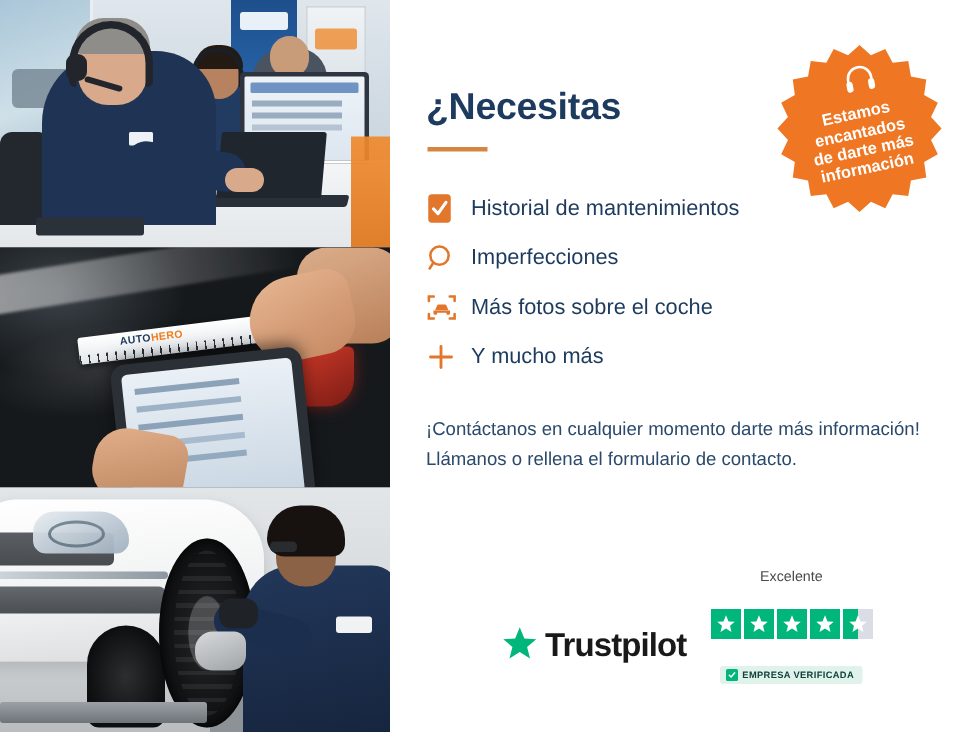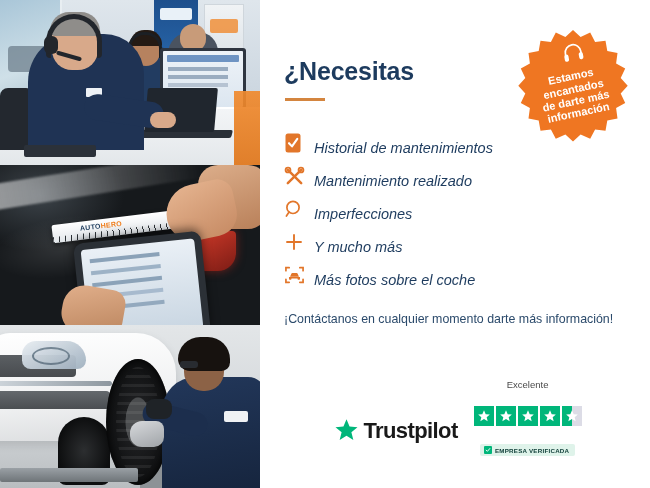--- a/index.html
+++ b/index.html
@@ -379,24 +379,23 @@
   }
   .rule {
     width: 40px; height: 3px;
     background: #d4853f;
     margin: 12px 0 22px 1px;
   }
 
   
   .features { list-style:none; }
   .feature {
-    display:flex; align-items:flex-end;
+    display:flex; align-items:center;
     height: 32px;
     margin-bottom: 0px;
-    font-style: italic;
   }
   .feature + .feature { margin-top: 1px; }
   .feat-icon {
     width: 30px; min-width:30px; height: 24px;
     display:flex; align-items:center; justify-content:flex-start;
     color:#e2762a;
   }
   .feat-label {
     color:#1d3b5e;
     font-size: 14.5px;
@@ -571,76 +570,64 @@
       <li class="feature">
         <span class="feat-icon">
           <svg width="19" height="22" viewBox="0 0 19 22">
             <rect x="1.5" y="1.5" width="15" height="19" rx="2.5" fill="#e2762a"></rect>
             <path d="M5 11.2 L8 14.4 L13.3 6.9" stroke="#ffffff" stroke-width="2.1" fill="none" stroke-linecap="round" stroke-linejoin="round"></path>
           </svg>
         </span>
         <span class="feat-label">Historial de mantenimientos</span>
       </li>
 
-      <li class="feature">
-        <span class="feat-icon">
-          <svg width="21" height="21" viewBox="0 0 22 22">
-            <g stroke="#e2762a" stroke-width="2.6" stroke-linecap="round">
-              <line x1="4" y1="4" x2="18" y2="18"></line>
-              <line x1="18" y1="4" x2="4" y2="18"></line>
-            </g>
-            <circle cx="4.2" cy="4.2" r="2.5" fill="none" stroke="#e2762a" stroke-width="2"></circle>
-            <circle cx="17.8" cy="4.2" r="2.5" fill="none" stroke="#e2762a" stroke-width="2"></circle>
-          </svg>
-        </span>
-        <span class="feat-label">Mantenimiento realizado</span>
-      </li>
 
       <li class="feature">
         <span class="feat-icon">
           <svg width="20" height="20" viewBox="0 0 20 20">
             <circle cx="9" cy="8.4" r="6.1" fill="none" stroke="#e2762a" stroke-width="1.7"></circle>
             <line x1="4.9" y1="13.2" x2="2.4" y2="17" stroke="#e2762a" stroke-width="1.7" stroke-linecap="round"></line>
           </svg>
         </span>
         <span class="feat-label">Imperfecciones</span>
-      </li>
-
-      <li class="feature">
-        <span class="feat-icon">
-          <svg width="20" height="20" viewBox="0 0 20 20">
-            <g stroke="#e2762a" stroke-width="1.9" stroke-linecap="round">
-              <line x1="10" y1="3" x2="10" y2="17"></line>
-              <line x1="3" y1="10" x2="17" y2="10"></line>
-            </g>
-          </svg>
-        </span>
-        <span class="feat-label">Y mucho más</span>
       </li>
 
       <li class="feature">
         <span class="feat-icon">
           <svg width="21" height="20" viewBox="0 0 22 21">
             <g stroke="#e2762a" stroke-width="1.8" fill="none" stroke-linecap="round">
               <path d="M2 6 V2.8 H5.4"></path>
                 <path d="M20 6 V2.8 H16.6"></path>
               <path d="M2 15 V18.2 H5.4"></path>
                 <path d="M20 15 V18.2 H16.6"></path>
             </g>
             <path d="M5.2 12.6 h11.6 v2.1 a0.8 0.8 0 0 1 -0.8 0.8 h-1 a0.8 0.8 0 0 1 -0.8 -0.8 v-0.5 h-6.4 v0.5 a0.8 0.8 0 0 1 -0.8 0.8 h-1 a0.8 0.8 0 0 1 -0.8 -0.8 z" fill="#e2762a"></path>
             <path d="M6.3 12.4 l1.5 -3.4 a1 1 0 0 1 0.9 -0.6 h4.6 a1 1 0 0 1 0.9 0.6 l1.5 3.4 z" fill="#e2762a"></path>
           </svg>
         </span>
         <span class="feat-label">Más fotos sobre el coche</span>
       </li>
 
+      <li class="feature">
+        <span class="feat-icon">
+          <svg width="20" height="20" viewBox="0 0 20 20">
+            <g stroke="#e2762a" stroke-width="1.9" stroke-linecap="round">
+              <line x1="10" y1="3" x2="10" y2="17"></line>
+              <line x1="3" y1="10" x2="17" y2="10"></line>
+            </g>
+          </svg>
+        </span>
+        <span class="feat-label">Y mucho más</span>
+      </li>
+
     </ul>
 
     <p class="para">
       <span>¡Contáctanos en cualquier momento darte más información!</span><br>
+      <span>Llámanos o rellena el formulario de contacto.</span>
     </p>
 
     <div class="badge-wrap">
       <svg width="118" height="118" viewBox="0 0 118 118">
         <path fill="#ef7622" d="
           M59 2
           l7.6 6.9 9.6 -4.3 4.9 9.3 10.4 -1.2 1.8 10.3 10.2 2 -1.4 10.4 9.1 5.1 -4.5 9.5 7 7.7 -7 7.7 4.5 9.5 -9.1 5.1 1.4 10.4 -10.2 2 -1.8 10.3 -10.4 -1.2 -4.9 9.3 -9.6 -4.3 -7.6 6.9 -7.6 -6.9 -9.6 4.3 -4.9 -9.3 -10.4 1.2 -1.8 -10.3 -10.2 -2 1.4 -10.4 -9.1 -5.1 4.5 -9.5 -7 -7.7 7 -7.7 -4.5 -9.5 9.1 -5.1 -1.4 -10.4 10.2 -2 1.8 -10.3 10.4 1.2 4.9 -9.3 9.6 4.3 z"></path>
       </svg>
       <span class="badge-headset">
         <svg width="22" height="20" viewBox="0 0 22 20">

